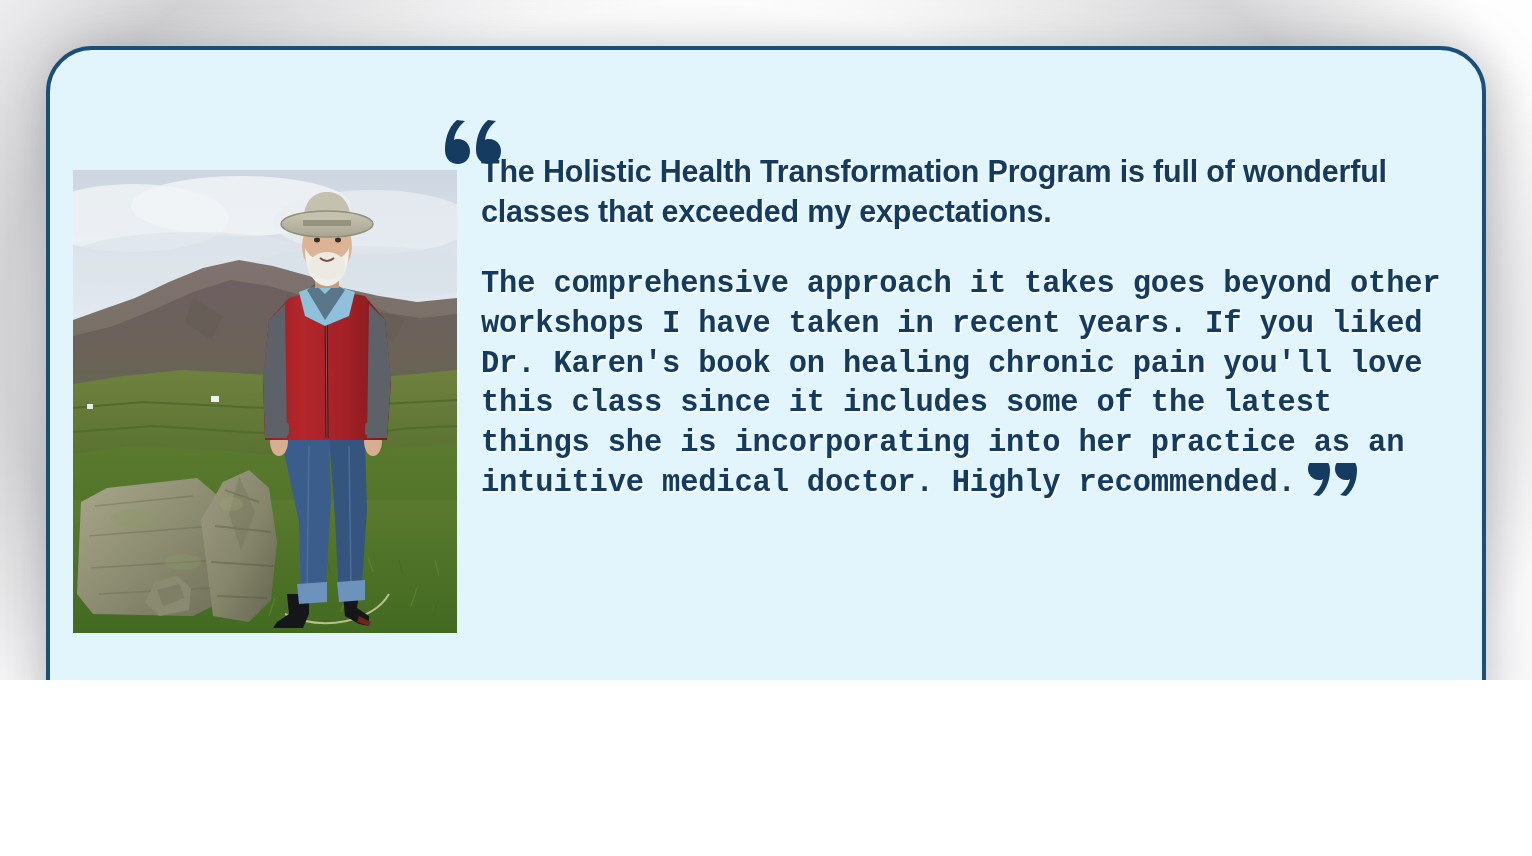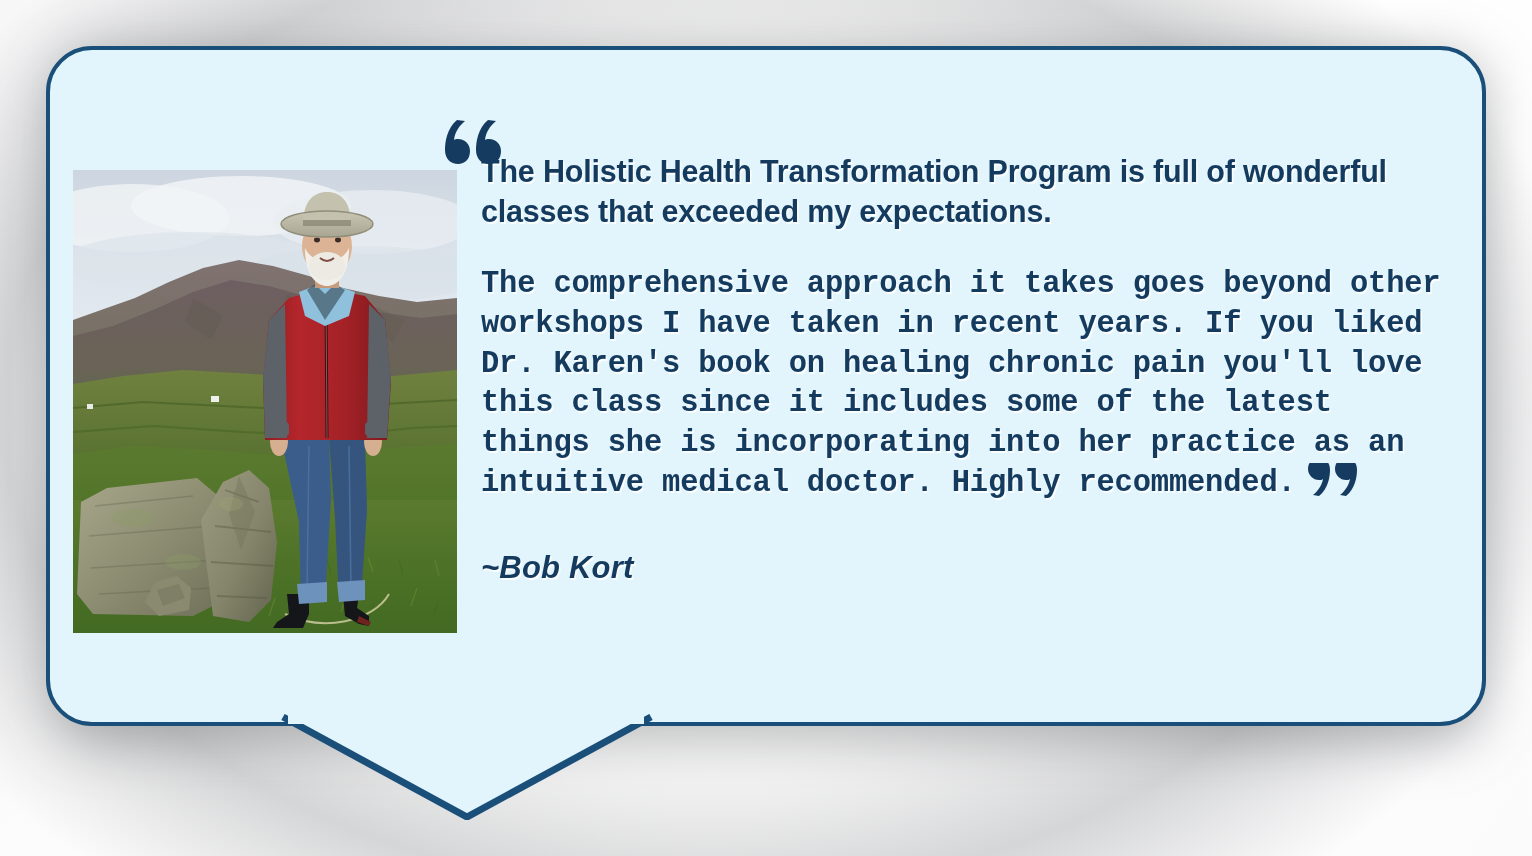--- a/index.html
+++ b/index.html
@@ -10,21 +10,21 @@
     width: 1532px;
     height: 856px;
     overflow: hidden;
     font-family: "Liberation Sans", sans-serif;
     background: #ffffff;
   }
 
   #stage {
     position: relative;
     width: 1532px;
-    height: 856px;
+    height: 680px;
     background:
       radial-gradient(ellipse 900px 620px at 46% 48%, rgba(120,120,124,0.00) 52%, rgba(120,122,126,0.30) 78%, rgba(255,255,255,0) 100%),
       linear-gradient(125deg, #f7f7f8 0%, #fdfdfd 38%, #ffffff 62%, #fbfbfc 100%);
     overflow: hidden;
   }
 
   
   .bubble-shadow {
     position: absolute;
     left: 52px;
@@ -337,17 +337,16 @@
         </svg>
       </span>
 
       <p class="quote-text para-1">The Holistic Health Transformation Program is full of wonderful classes that exceeded my expectations.</p>
 
       <p class="quote-text para-2"><span>The comprehensive approach it takes goes beyond other workshops I have taken in recent years. If you liked Dr. Karen's book on healing chronic pain you'll love this class since it includes some of the latest things she is incorporating into her practice as an intuitive medical doctor. Highly recommended.</span><span class="close-quote"><svg viewBox="0 0 52 34" width="52" height="34">
               <path d="M11,33 C20,26 22,14 22,7 C22,-1 17,-5 11,-5 C5,-5 0,-1 0,6 C0,12 5,17 11,17 C13,17 14,17 15,16 C14,22 10,28 5,32 Z" fill="#153c60"></path>
               <path d="M38,33 C47,26 49,14 49,7 C49,-1 44,-5 38,-5 C32,-5 27,-1 27,6 C27,12 32,17 38,17 C40,17 41,17 42,16 C41,22 37,28 32,32 Z" fill="#153c60"></path>
             </svg></span></p>
 
-      <div class="attribution">~Bob Kort</div>
     </div>
 
   </div>
 </div>
 
 </body></html>

